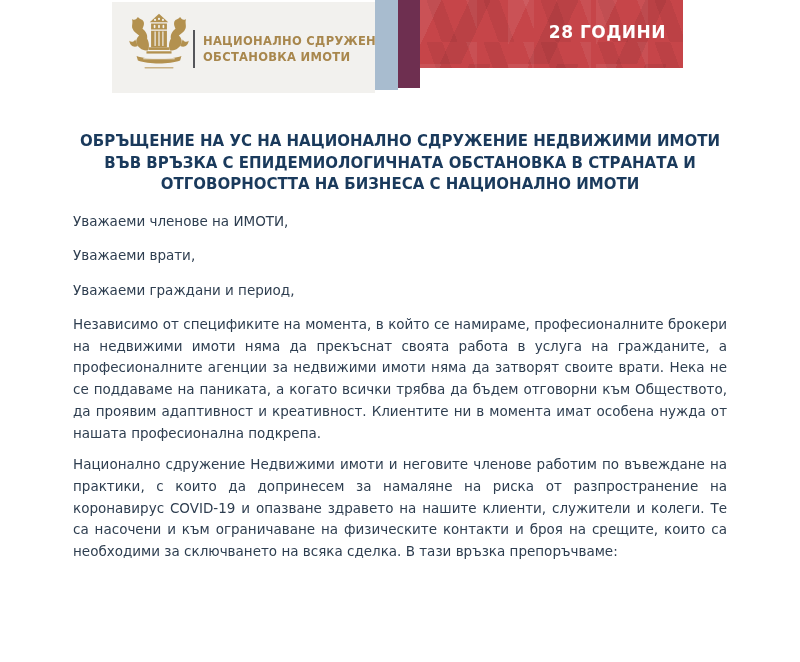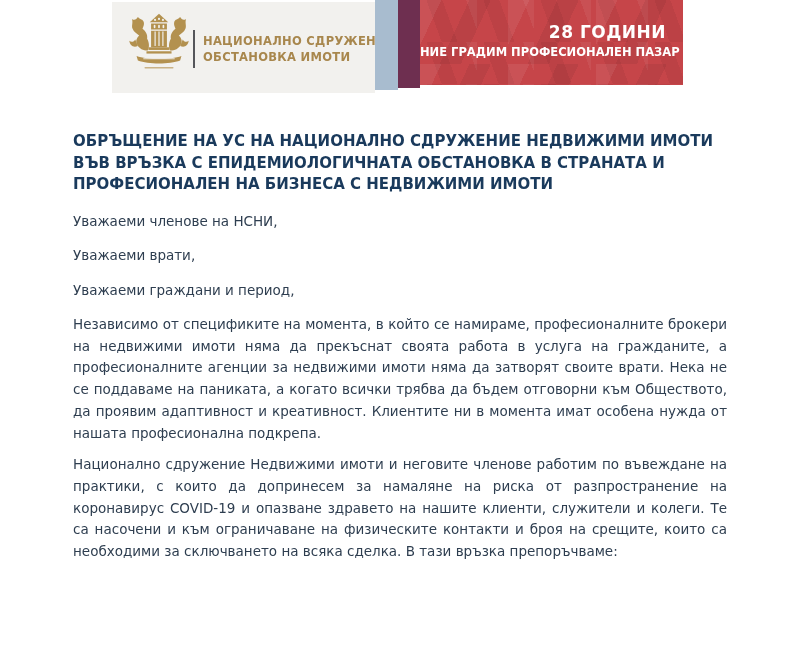--- a/index.html
+++ b/index.html
@@ -9,33 +9,33 @@
   
   .logo-block{position:absolute;left:112px;top:2px;width:263px;height:91px;background:#f2f1ee;}
   .emblem{position:absolute;left:14px;top:5px;width:66px;height:74px;}
   .logo-divider{position:absolute;left:81px;top:28px;width:2px;height:38px;background:#55565a;}
   .org-name{position:absolute;left:91px;top:31px;color:#a8874d;font-weight:bold;
             font-size:11.5px;line-height:16px;letter-spacing:.3px;white-space:nowrap;}
 
   .stripe-blue{position:absolute;left:375px;top:0;width:23px;height:90px;background:#a8bccf;}
   .stripe-maroon{position:absolute;left:398px;top:0;width:22px;height:88px;background:#6e2f50;}
 
-  .banner{position:absolute;left:420px;top:0;width:263px;height:85px;box-sizing:border-box;
+  .banner{position:absolute;left:420px;top:0;width:263px;height:68px;box-sizing:border-box;
           background-color:#c64549;
           background-image:
             linear-gradient(115deg, rgba(255,255,255,.07) 0 18%, rgba(0,0,0,0) 18% 42%, rgba(0,0,0,.06) 42% 60%, rgba(0,0,0,0) 60%),
             linear-gradient(250deg, rgba(255,255,255,.06) 0 15%, rgba(0,0,0,0) 15% 48%, rgba(0,0,0,.05) 48% 70%, rgba(0,0,0,0) 70%);
           background-size:88px 64px,57px 42px;
           color:#ffffff;text-align:right;padding:23px 17px 0 0;}
   .banner-years{font-size:17px;font-weight:bold;letter-spacing:.5px;line-height:18px;margin-bottom:4px;white-space:nowrap;}
   .banner-slogan{font-size:11.5px;font-weight:bold;line-height:15.5px;white-space:nowrap;}
 
   
   .doc{position:absolute;left:73px;top:131px;width:654px;color:#2e3e50;font-size:13.5px;}
-  .doc-title{text-align:left;color:#1a3a5c;font-weight:bold;font-size:15px;
+  .doc-title{text-align:center;color:#1a3a5c;font-weight:bold;font-size:15px;
              line-height:21.5px;margin:0 0 15px 0;}
   .doc-title div{white-space:nowrap;}
   .salutation{margin:0 0 13px 0;line-height:21.5px;}
   .para{margin:0 0 10px 0;line-height:21.7px;text-align:justify;}
 </style>
 </head>
 <body>
 
 <div class="page">
 
@@ -93,33 +93,32 @@
         <div>НАЦИОНАЛНО СДРУЖЕНИЕ</div>
         <div>ОБСТАНОВКА ИМОТИ</div>
       </div>
     </div>
 
     <div class="stripe-blue"></div>
     <div class="stripe-maroon"></div>
 
     <div class="banner">
       <div class="banner-years">28 ГОДИНИ</div>
-      <div class="banner-slogan">НИЕ ГРАДИМ ПРОФЕСИОНАЛЕН ПАЗАР</div>
     </div>
   </div>
 
   <div class="doc">
 
     <div class="doc-title">
       <div>ОБРЪЩЕНИЕ НА УС НА НАЦИОНАЛНО СДРУЖЕНИЕ НЕДВИЖИМИ ИМОТИ</div>
       <div>ВЪВ ВРЪЗКА С ЕПИДЕМИОЛОГИЧНАТА ОБСТАНОВКА В СТРАНАТА И</div>
-      <div>ПРОФЕСИОНАЛЕН НА БИЗНЕСА С НЕДВИЖИМИ ИМОТИ</div>
+      <div>ОТГОВОРНОСТТА НА БИЗНЕСА С НАЦИОНАЛНО ИМОТИ</div>
     </div>
 
-    <p class="salutation">Уважаеми членове на НСНИ,</p>
+    <p class="salutation">Уважаеми членове на ИМОТИ,</p>
     <p class="salutation">Уважаеми врати,</p>
     <p class="salutation">Уважаеми граждани и период,</p>
 
     <p class="para">Независимо от спецификите на момента, в който се намираме, професионалните брокери на недвижими имоти няма да прекъснат своята работа в услуга на гражданите, а професионалните агенции за недвижими имоти няма да затворят своите врати. Нека не се поддаваме на паниката, а когато всички трябва да бъдем отговорни към Обществото, да проявим адаптивност и креативност. Клиентите ни в момента имат особена нужда от нашата професионална подкрепа.</p>
     <p class="para">Национално сдружение Недвижими имоти и неговите членове работим по въвеждане на практики, с които да допринесем за намаляне на риска от разпространение на коронавирус COVID-19 и опазване здравето на нашите клиенти, служители и колеги. Те са насочени и към ограничаване на физическите контакти и броя на срещите, които са необходими за сключването на всяка сделка. В тази връзка препоръчваме:</p>
   </div>
 
 </div>
 
 </body></html>

